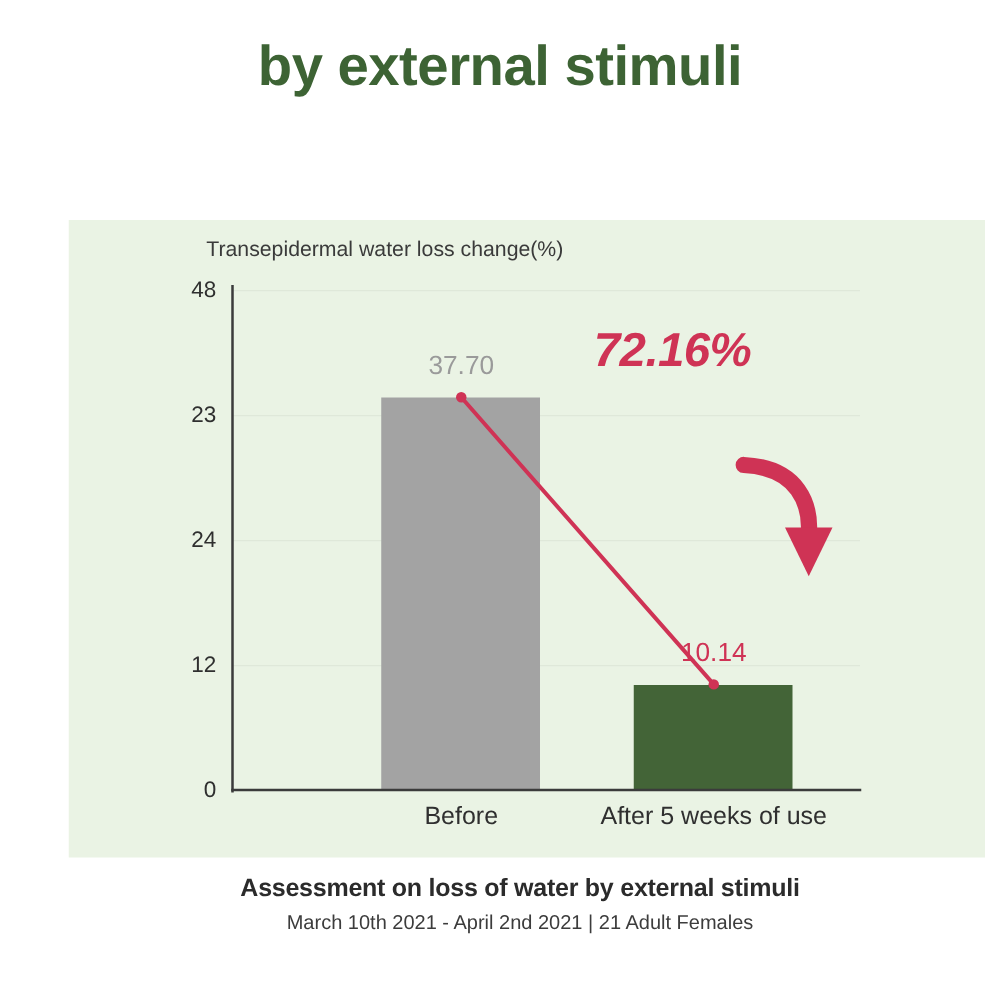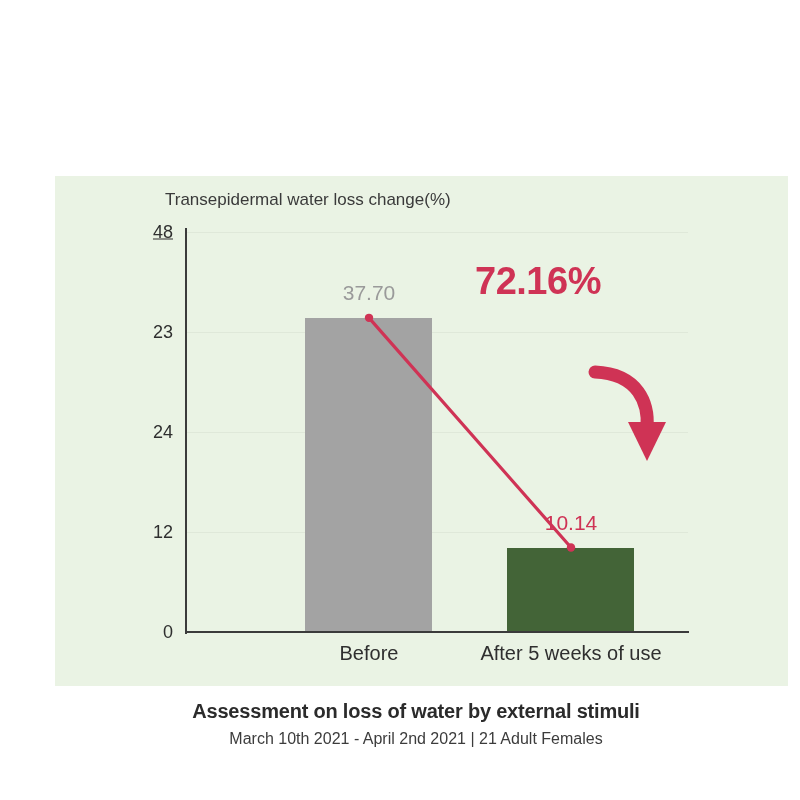--- a/index.html
+++ b/index.html
@@ -129,20 +129,21 @@
 
   #callout {
     position: absolute;
     left: 378px;
     top: 86px;
     width: 210px;
     text-align: center;
     color: #cf3355;
     font-weight: bold;
     line-height: 1.05;
+    font-style: italic;
   }
   #callout .callout-pct { font-size: 38px; letter-spacing: -0.5px; }
   #callout .callout-word { font-size: 38px; letter-spacing: -0.5px; }
 
   #connector-svg, #arrow-svg {
     position: absolute;
     left: 0;
     top: 0;
     width: 733px;
     height: 510px;
@@ -169,41 +170,42 @@
     font-size: 16px;
     color: #3c3c3c;
     line-height: 1.45;
     margin-top: 4px;
   }
 </style>
 </head>
 <body>
 
 <div id="title-block">
+  <div class="title-line">by external stimuli</div>
 </div>
 
 <div id="chart-panel">
 
   <div id="axis-title">Transepidermal water loss change(%)</div>
 
   <div id="plot">
     <div class="gridline" style="top:0px;"></div>
     <div class="gridline" style="top:100px;"></div>
     <div class="gridline" style="top:200px;"></div>
     <div class="gridline" style="top:300px;"></div>
 
     <div class="bar" id="bar-before" style="left: 119px; width: 127px; height: 314.167px; background: rgb(163, 163, 163);"></div>
     <div class="bar" id="bar-after" style="left: 321px; width: 127px; height: 84.5px; background: rgb(67, 100, 55);"></div>
   </div>
 
   <div id="y-axis-line"></div>
   <div id="x-axis-line"></div>
 
   <div id="y-ticks">
-    <div class="y-tick-label" style="top:56px;text-decoration:underline;">48</div>
+    <div class="y-tick-label" style="top:56px;">48</div>
     <div class="y-tick-label" style="top:156px;">23</div>
     <div class="y-tick-label" style="top:256px;">24</div>
     <div class="y-tick-label" style="top:356px;">12</div>
     <div class="y-tick-label" style="top:456px;">0</div>
   </div>
 
   <div class="bar-value" id="value-before" style="left: 314px; top: 104.833px;">37.70</div>
   <div class="bar-value" id="value-after" style="left: 516px; top: 334.5px;">10.14</div>
 
   <svg id="connector-svg" viewBox="0 0 733 510">

